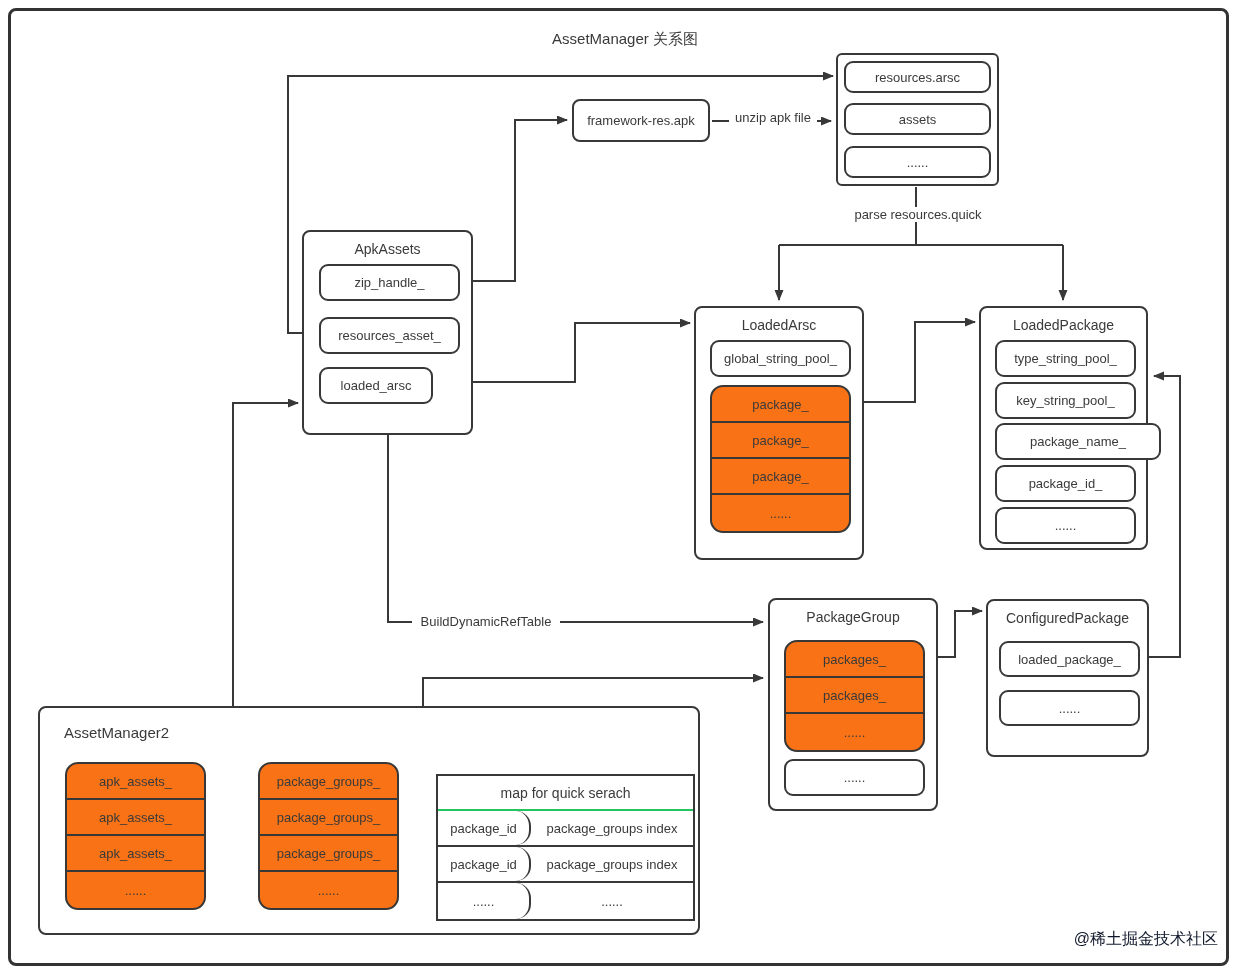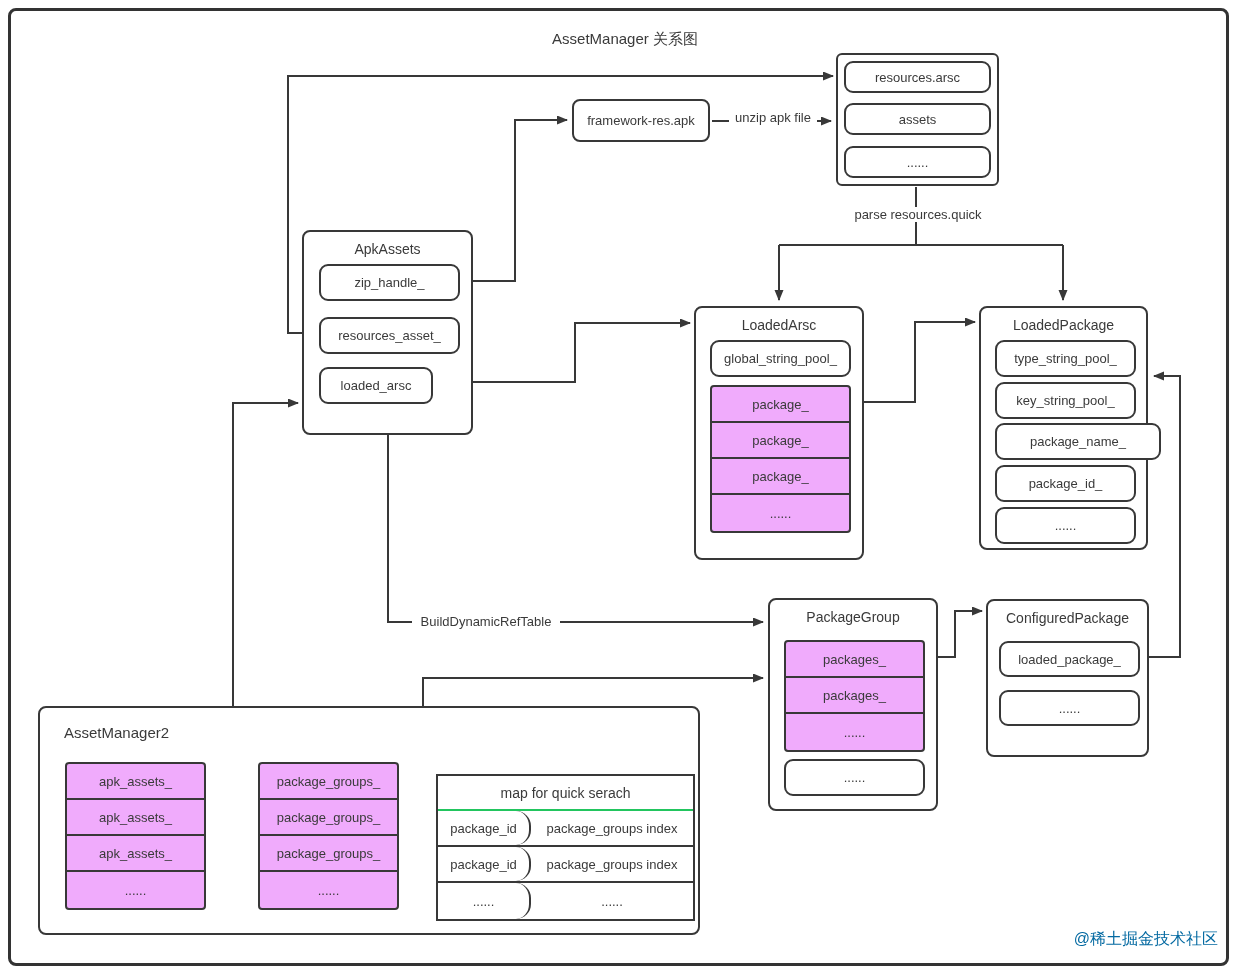--- a/index.html
+++ b/index.html
@@ -25,22 +25,22 @@
     position:absolute; background:#ffffff;
     border:2px solid #383838; border-radius:9px;
     display:flex; align-items:center; justify-content:center;
     font-size:13px; white-space:nowrap;
   }
   .node-title {
     position:absolute; left:0; right:0; top:9px;
     text-align:center; font-size:14px; white-space:nowrap;
   }
   .stack {
-    position:absolute; background:#f0abfc;
-    border:2px solid #383838; border-radius:4px;
+    position:absolute; background:#f97316;
+    border:2px solid #383838; border-radius:13px;
   }
   .stack .row {
     height:36px; border-bottom:2px solid #383838;
     display:flex; align-items:center; justify-content:center;
     font-size:13px; white-space:nowrap;
   }
   .stack .row:last-child { border-bottom:none; }
   .maptbl { position:absolute; background:#ffffff; border:2px solid #383838; }
   .maptbl .mhead {
     height:35px; border-bottom:2px solid #22c55e;
@@ -58,21 +58,21 @@
   .edge-label {
     position:absolute; background:#ffffff; padding:0 3px;
     font-size:13px; white-space:nowrap; text-align:center;
   }
   .diagram-title {
     position:absolute; left:480px; top:30px; width:290px;
     text-align:center; font-size:15px; white-space:nowrap;
   }
   .watermark {
     position:absolute; left:1038px; top:929px; width:180px;
-    font-size:16px; color:#0369a1; text-align:right; white-space:nowrap;
+    font-size:16px; color:#0f172a; text-align:right; white-space:nowrap;
   }
   .am2-title {
     position:absolute; left:24px; top:16px; font-size:15px; white-space:nowrap;
   }
 </style>
 </head>
 <body>
 
 <div id="canvas">
 

